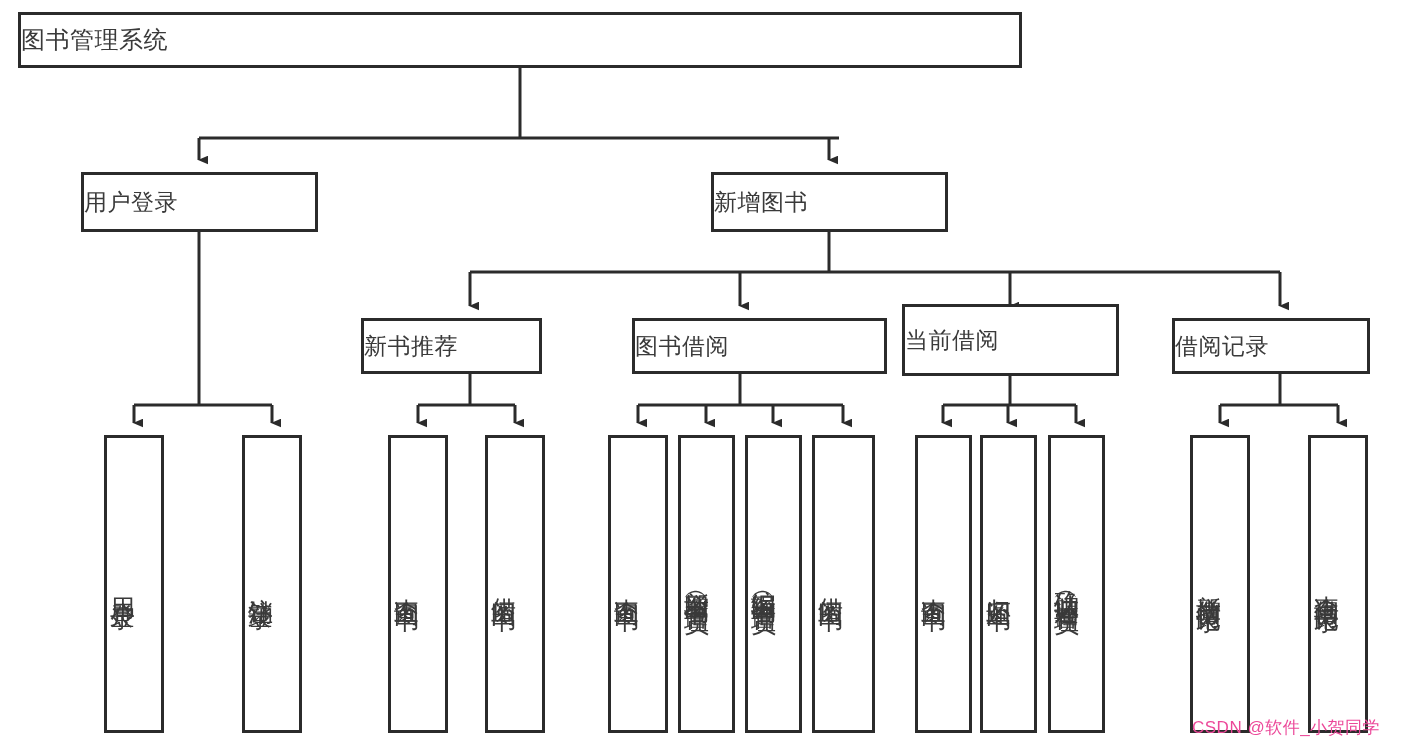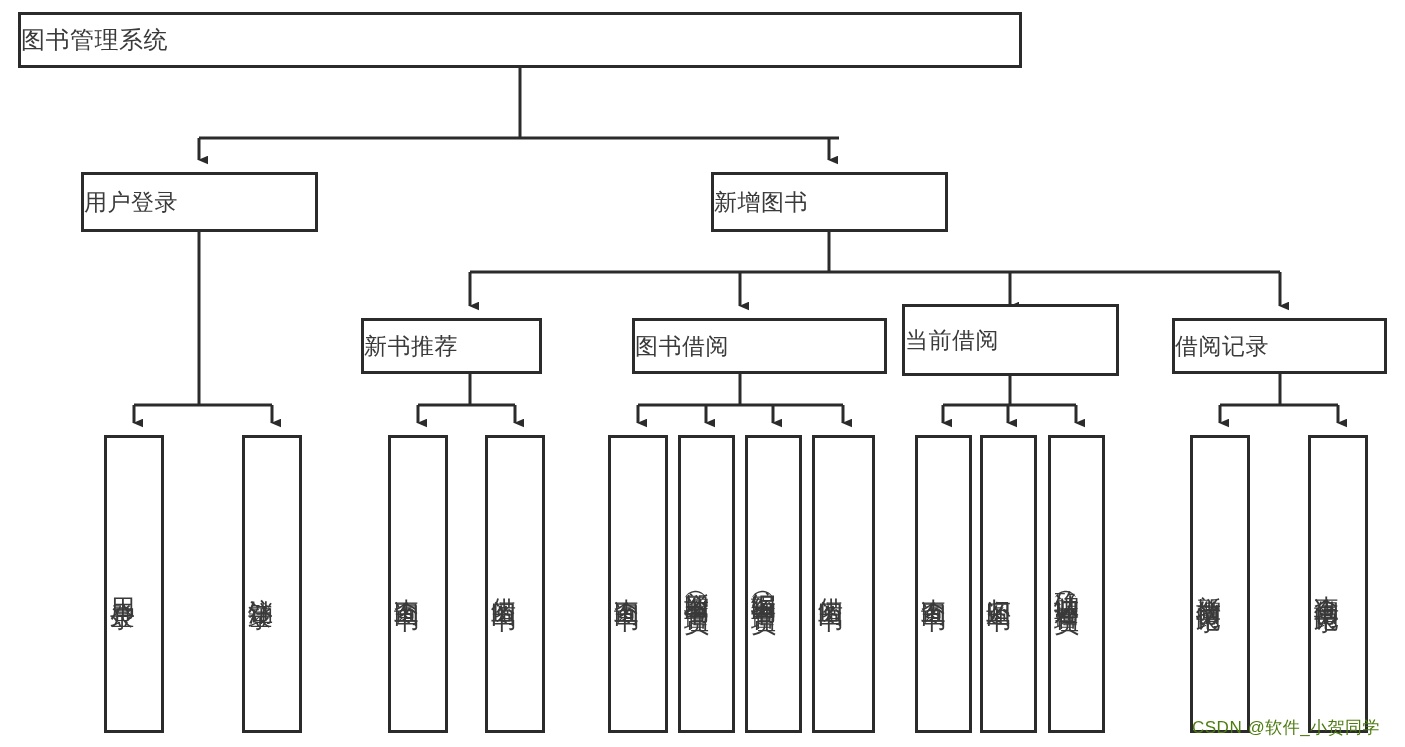--- a/index.html
+++ b/index.html
@@ -9,21 +9,21 @@
   svg.edges{position:absolute;left:0;top:0;width:1405px;height:747px;}
   .node{position:absolute;box-sizing:border-box;background:#ffffff;
         border:3px solid #2b2b2b;display:flex;align-items:center;justify-content:flex-start;}
   .node .label{color:#3a3a3a;letter-spacing:.5px;white-space:nowrap;}
   .node.horiz .label{font-size:23px;line-height:1;}
   .node.root .label{font-size:24px;}
   .node.vert{padding:6px 0;}
   .node.vert .label{writing-mode:vertical-rl;text-orientation:upright;
         font-size:25px;line-height:1.28;letter-spacing:3px;
         max-height:100%;white-space:normal;text-align:center;}
-  .watermark{position:absolute;color:#4d7c0f;font-size:17px;
+  .watermark{position:absolute;color:#ec4899;font-size:17px;
         letter-spacing:.5px;white-space:nowrap;user-select:none;}
 </style>
 </head>
 <body>
 
 <div id="diagram-root">
 
   <svg class="edges" viewBox="0 0 1405 747" xmlns="http://www.w3.org/2000/svg">
     <defs>
       <marker id="arw" markerWidth="9" markerHeight="10" refX="4.5" refY="9" orient="auto" markerUnits="userSpaceOnUse">
@@ -86,21 +86,21 @@
       </div>
       <div class="node horiz" style="left: 361px; top: 318px; width: 181px; height: 56px;">
         <span class="label">新书推荐</span>
       </div>
       <div class="node horiz" style="left: 632px; top: 318px; width: 255px; height: 56px;">
         <span class="label">图书借阅</span>
       </div>
       <div class="node horiz" style="left: 902px; top: 304px; width: 217px; height: 72px;">
         <span class="label">当前借阅</span>
       </div>
-      <div class="node horiz" style="left: 1172px; top: 318px; width: 215px; height: 56px;">
+      <div class="node horiz" style="left: 1172px; top: 318px; width: 198px; height: 56px;">
         <span class="label">借阅记录</span>
       </div>
       <div class="node vert" style="left: 104px; top: 435px; width: 60px; height: 298px;">
         <span class="label">用户登录</span>
       </div>
       <div class="node vert" style="left: 242px; top: 435px; width: 60px; height: 298px;">
         <span class="label">注销登录</span>
       </div>
       <div class="node vert" style="left: 388px; top: 435px; width: 60px; height: 298px;">
         <span class="label">查询图书</span>

